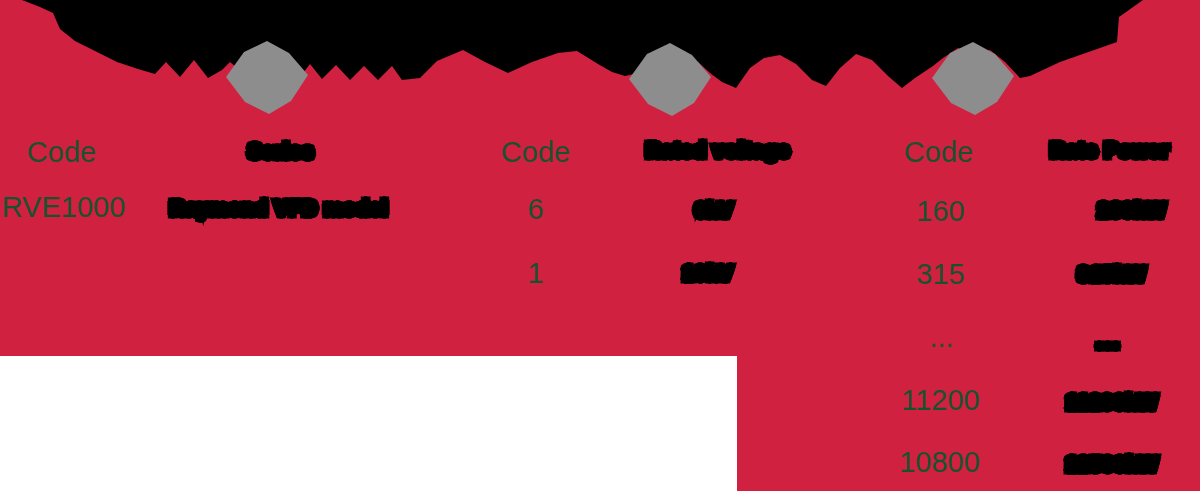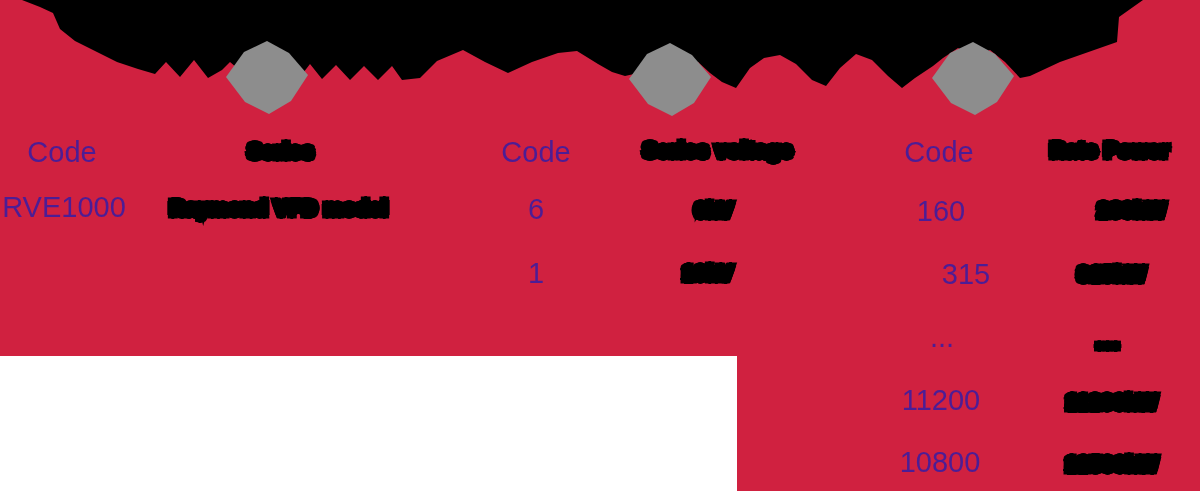--- a/index.html
+++ b/index.html
@@ -4,21 +4,21 @@
 <style>
   html,body{margin:0;padding:0;}
   body{
     width:1200px;height:491px;position:relative;overflow:hidden;
     background:#ffffff;
     font-family:"Liberation Sans", sans-serif;
   }
   svg.scene{position:absolute;left:0;top:0;z-index:0;display:block;}
   .wtext{
     position:absolute;z-index:2;transform:translate(-50%,-50%);
-    color:#4c1d95;font-size:29px;font-weight:400;white-space:nowrap;line-height:1;
+    color:#14532d;font-size:29px;font-weight:400;white-space:nowrap;line-height:1;
   }
   .blob{
     position:absolute;z-index:2;transform:translate(-50%,-50%);
     color:#000000;font-size:20px;font-weight:700;white-space:nowrap;line-height:1;
     letter-spacing:1px;
     -webkit-text-stroke:7px #000000;
     text-shadow: 4px 0 #000, -4px 0 #000, 0 4px #000, 0 -4px #000,
                  3px 3px #000, -3px -3px #000, 3px -3px #000, -3px 3px #000;
   }
   .blob.small{font-size:26px;}
@@ -45,35 +45,35 @@
   <polygon fill="#8d8d8d" points="670,43 692,55 711,77 694,103 672,116 648,104 629,79 647,54"></polygon>
   <polygon fill="#8d8d8d" points="973,42 995,54 1014,76 997,102 975,115 951,103 932,78 950,53"></polygon>
 </svg>
 
 <span class="wtext" style="left:62px;top:152px">Code</span>
 <span class="blob" style="left:281px;top:151px">Series</span>
 <span class="wtext" style="left:64px;top:207px">RVE1000</span>
 <span class="blob" style="left:279px;top:208px">Raymond VFD model</span>
 
 <span class="wtext" style="left:536px;top:152px">Code</span>
-<span class="blob" style="left:718px;top:150px">Series voltage</span>
+<span class="blob" style="left:718px;top:150px">Rated voltage</span>
 
 <span class="wtext" style="left:536px;top:209px">6</span>
 <span class="blob" style="left:714px;top:210px">6kV</span>
 
 <span class="wtext" style="left:536px;top:273px">1</span>
 <span class="blob" style="left:708px;top:273px">10kV</span>
 
 <span class="wtext" style="left:939px;top:152px">Code</span>
 <span class="blob" style="left:1110px;top:150px">Rate Power</span>
 
 <span class="wtext" style="left:941px;top:211px">160</span>
 <span class="blob" style="left:1132px;top:210px">280kW</span>
 
-<span class="wtext" style="left:966px;top:274px">315</span>
+<span class="wtext" style="left:941px;top:274px">315</span>
 <span class="blob" style="left:1112px;top:274px">315kW</span>
 
 <span class="wtext" style="left:942px;top:337px">...</span>
 <span class="blob small" style="left:1108px;top:339px">...</span>
 
 <span class="wtext" style="left:941px;top:400px">11200</span>
 <span class="blob" style="left:1112px;top:402px">11200kW</span>
 
 <span class="wtext" style="left:940px;top:462px">10800</span>
 <span class="blob" style="left:1112px;top:464px">12500kW</span>

